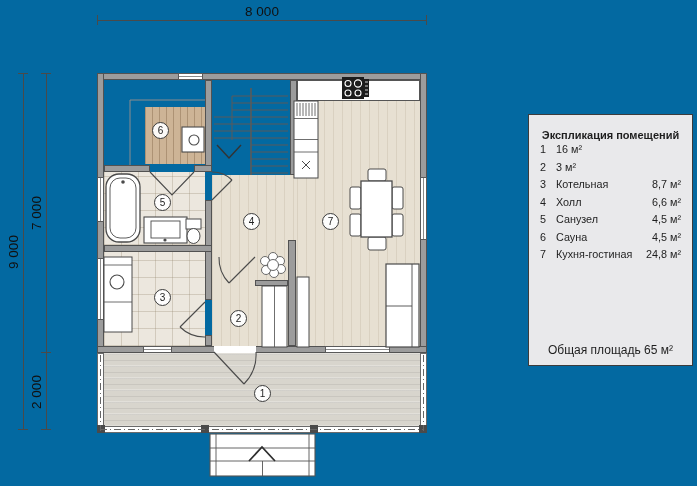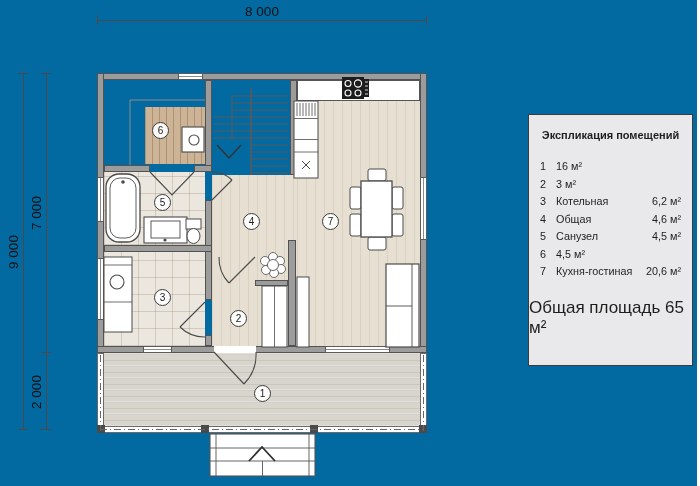--- a/index.html
+++ b/index.html
@@ -32,26 +32,26 @@
   .dim-label{position:absolute;font-size:13.5px;color:#111;white-space:nowrap;}
   .dim-label-v{transform:translate(-50%,-50%) rotate(-90deg);}
   .dim-label-h{transform:translate(-50%,-100%);}
   
   .marker{position:absolute;width:17px;height:17px;border-radius:50%;border:1px solid #3a3a3a;
           background:rgba(255,255,255,.92);display:flex;align-items:center;justify-content:center;
           font-size:10px;color:#222;box-sizing:border-box;}
   
   .legend{position:absolute;left:528px;top:114px;width:165px;height:252px;background:#e9e9eb;
           border:1px solid #3c3c3c;box-sizing:border-box;padding:14px 11px 0 11px;}
-  .legend-title{text-align:center;font-size:11px;font-weight:600;margin-bottom:17px;}
+  .legend-title{text-align:center;font-size:11px;font-weight:600;}
   .legend-row{display:flex;font-size:10.8px;line-height:17.5px;}
   .legend-row .num{width:16px;}
   .legend-row .name{flex:1;}
   .legend-row .area{text-align:center;white-space:nowrap;}
-  .legend-total{position:absolute;left:0;right:0;bottom:27px;font-size:17px;}
+  .legend-total{position:absolute;left:0;right:0;bottom:8px;text-align:center;font-size:12px;}
   svg.overlay{position:absolute;left:0;top:0;pointer-events:none;}
 </style>
 </head>
 <body>
 
 <div class="stage">
 
   <div class="floor-tile abs" style="left:104px;top:172px;width:101px;height:73px;"></div>
   <div class="floor-tile abs" style="left:104px;top:252px;width:101px;height:94px;"></div>
   <div class="floor-wood abs" style="left:212px;top:175px;width:85px;height:171px;"></div>
@@ -294,37 +294,38 @@
       <span class="num">1</span>
       <span class="area">16 м²</span>
     </div>
     <div class="legend-row">
       <span class="num">2</span>
       <span class="area">3 м²</span>
     </div>
     <div class="legend-row">
       <span class="num">3</span>
       <span class="name">Котельная</span>
-      <span class="area">6,2 м²</span>
+      <span class="area">8,7 м²</span>
     </div>
     <div class="legend-row">
       <span class="num">4</span>
-      <span class="name">Общая</span>
-      <span class="area">4,6 м²</span>
+      <span class="name">Холл</span>
+      <span class="area">6,6 м²</span>
     </div>
     <div class="legend-row">
       <span class="num">5</span>
       <span class="name">Санузел</span>
       <span class="area">4,5 м²</span>
     </div>
     <div class="legend-row">
       <span class="num">6</span>
+      <span class="name">Сауна</span>
       <span class="area">4,5 м²</span>
     </div>
     <div class="legend-row">
       <span class="num">7</span>
       <span class="name">Кухня-гостиная</span>
-      <span class="area">20,6 м²</span>
+      <span class="area">24,8 м²</span>
     </div>
     <div class="legend-total">Общая площадь 65 м²</div>
   </div>
 
 </div>
 
 </body></html>

